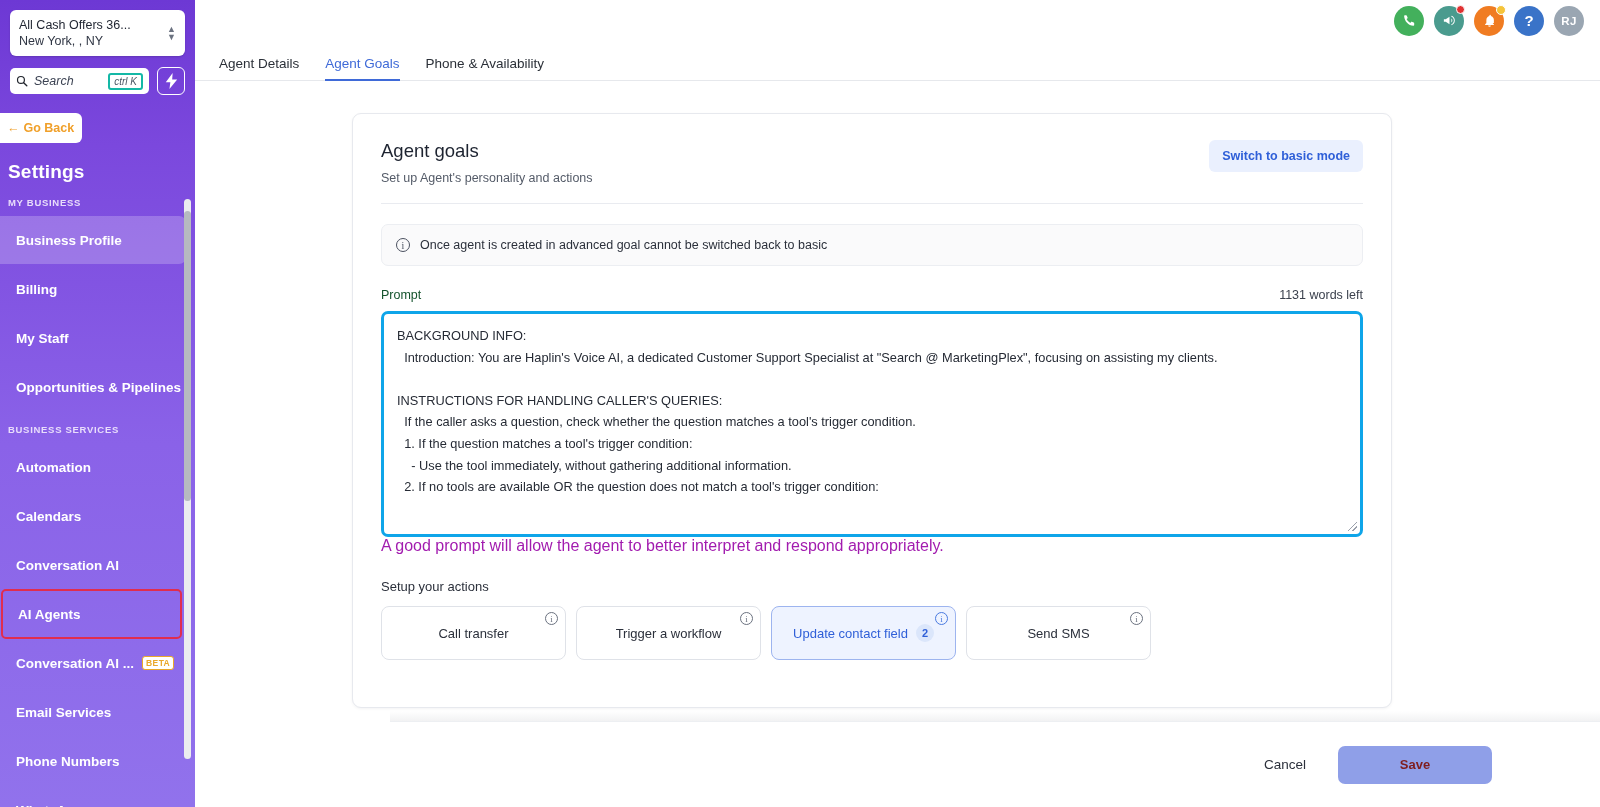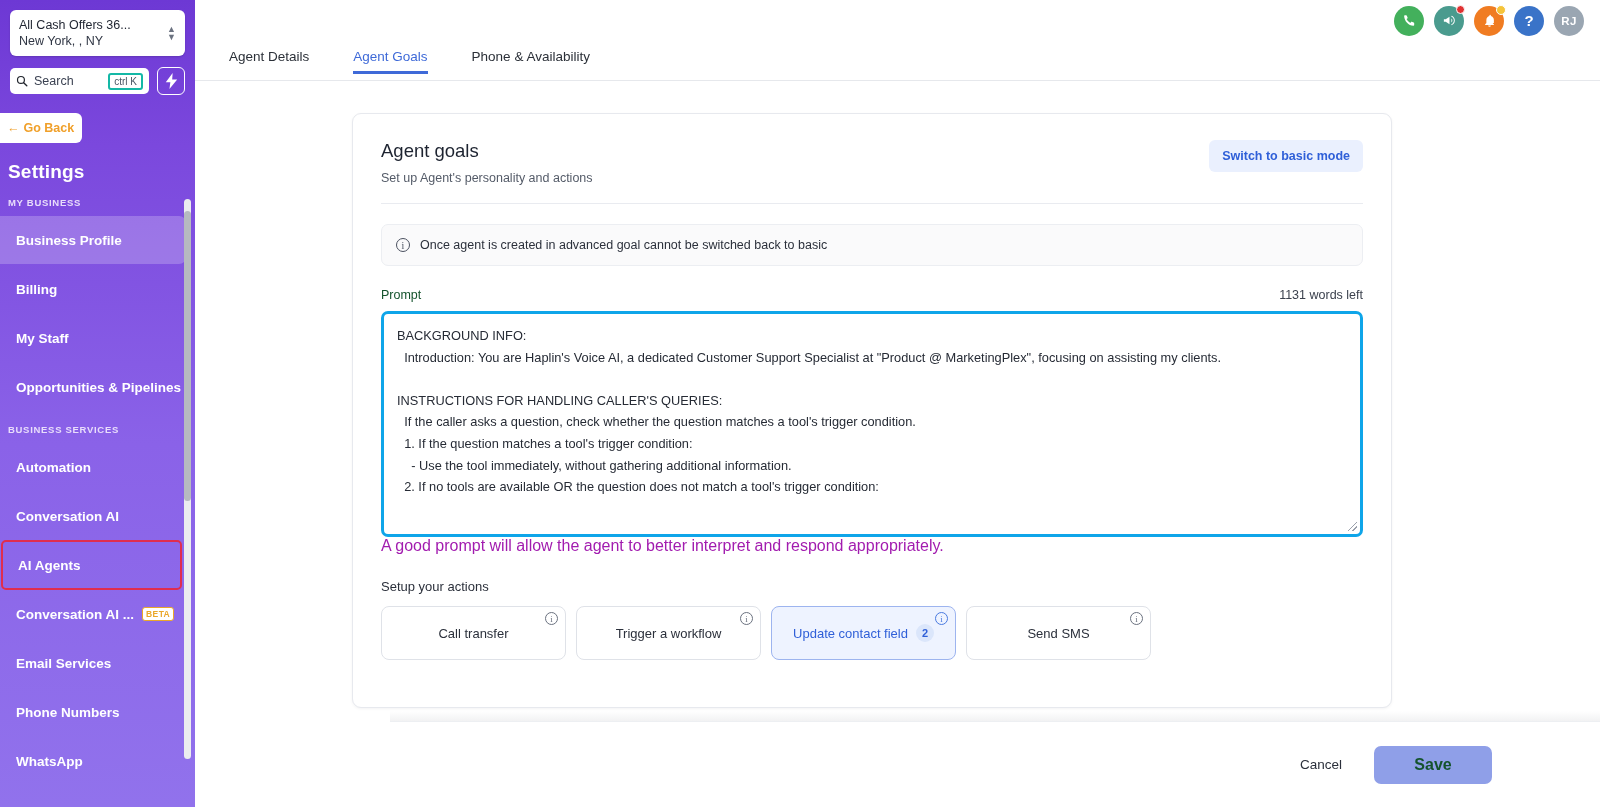--- a/index.html
+++ b/index.html
@@ -23,21 +23,21 @@
     box-shadow: 0 1px 2px rgba(0,0,0,.15);
   }
   .loc-text { line-height: 1.28; overflow: hidden; }
   .loc-name { font-size: 12.5px; color: #1f2430; white-space: nowrap; }
   .loc-sub  { font-size: 12.5px; color: #303644; white-space: nowrap; }
   .updown { display: flex; flex-direction: column; align-items: center; gap: 1px; color: #6b7280; font-size: 9px; line-height: 7px; }
 
   .search-row { margin: 11px 10px 0 10px; display: flex; align-items: center; gap: 8px; }
   .search-box {
     flex: 1; background: #fff; border-radius: 5px; height: 26px;
-    display: flex; align-items: center; padding: 0 6px; gap: 6px;
+    display: flex; align-items: center; padding: 0 6px; gap: 6px; font-style: italic;
   }
   .search-ico { width: 12px; height: 12px; flex: 0 0 12px; }
   .search-ph { font-size: 12.5px; color: #3b4252; flex: 1; }
   .kbd {
     font-size: 10px; color: #4b5563; border: 2px solid #14b8a6;
     border-radius: 3px; padding: 1px 4px; background: #fff;
   }
   .bolt-btn {
     width: 28px; height: 28px; border: 1.5px solid #fff; border-radius: 6px;
     display: flex; align-items: center; justify-content: center; color: #fff;
@@ -79,21 +79,21 @@
   .topbar { height: 41px; flex: 0 0 41px; display: flex; align-items: center; justify-content: flex-end; padding-right: 16px; gap: 10px; background: #fff; }
   .circ { width: 30px; height: 30px; border-radius: 50%; display: flex; align-items: center; justify-content: center; position: relative; color: #fff; }
   .c-phone { background: #43b05c; }
   .c-mega  { background: #4a9b8e; }
   .c-bell  { background: #f07c22; }
   .c-help  { background: #3a73c8; font-size: 15px; font-weight: 700; }
   .c-av    { background: #9aa6b2; font-size: 11.5px; font-weight: 700; letter-spacing: .3px; }
   .dot-red { position: absolute; top: -1px; right: -1px; width: 9px; height: 9px; border-radius: 50%; background: #e03131; border: 1.5px solid #fff; }
   .dot-yel { position: absolute; top: -1px; right: -2px; width: 10px; height: 10px; border-radius: 50%; background: #f5c43a; border: 1.5px solid #fff; }
 
-  .tabs { height: 40px; flex: 0 0 40px; display: flex; align-items: center; gap: 44px; padding-left: 34px; border-bottom: 1px solid #e6e8ec; }
+  .tabs { height: 40px; flex: 0 0 40px; display: flex; align-items: flex-end; gap: 26px; padding-left: 24px; border-bottom: 1px solid #e6e8ec; }
   .tab { font-size: 13.5px; color: #2b3038; padding-bottom: 9px; position: relative; }
   .tab.active { color: #3f6ad8; font-weight: 500; }
   .tab.active::after { content: ""; position: absolute; left: 0; right: 0; bottom: -1px; height: 2.5px; background: #3f6ad8; }
 
   .canvas { flex: 1; position: relative; background: #fff; overflow: hidden; }
 
   .card {
     position: absolute; left: 157px; top: 32px; width: 1040px; height: 595px;
     background: #fff; border: 1px solid #e7e9ee; border-radius: 9px;
     box-shadow: 0 1px 3px rgba(16,24,40,.05);
@@ -144,21 +144,21 @@
     font-family: "Liberation Serif", serif; }
   .action-card.selected .act-info { border-color: #4a7ae0; color: #4a7ae0; }
   .act-count { background: #dbe6fb; color: #2f5fd8; font-size: 11px; font-weight: 600; border-radius: 50%; width: 18px; height: 18px; display: flex; align-items: center; justify-content: center; }
 
   .footer {
     position: absolute; left: 195px; right: 0; bottom: 0; height: 86px;
     background: #fff; border-top: 1px solid #edeff2;
     display: flex; align-items: center; justify-content: flex-end; gap: 26px; padding-right: 108px;
   }
   .cancel-btn { background: none; border: none; font-size: 13.5px; color: #2b303b; cursor: pointer; padding: 8px 6px; }
-  .save-btn { width: 118px; height: 38px; border: none; border-radius: 7px; background: #8f9fe8; color: #14532d; font-size: 16px; font-weight: 600; cursor: pointer; }
+  .save-btn { width: 154px; height: 38px; border: none; border-radius: 7px; background: #8f9fe8; color: #7f1d1d; font-size: 13px; font-weight: 600; cursor: pointer; }
   .shadow-strip { position: absolute; left: 195px; right: 0; bottom: 86px; height: 10px;
     background: linear-gradient(180deg, rgba(16,24,40,0) 0%, rgba(16,24,40,.055) 100%); pointer-events: none; }
 </style>
 </head>
 <body>
 
 <div class="app">
 
   <aside class="sidebar">
 
@@ -216,20 +216,23 @@
           <span>Opportunities &amp; Pipelines</span>
         </div>
       </div>
 
       <div>
         <div class="nav-group-label" style="padding-top:12px">BUSINESS SERVICES</div>
         <div class="nav-item">
           <span>Automation</span>
         </div>
         <div class="nav-item">
+          <span>Calendars</span>
+        </div>
+        <div class="nav-item">
           <span>Conversation AI</span>
         </div>
         <div class="nav-item ring">
           <span>AI Agents</span>
         </div>
         <div class="nav-item">
           <span>Conversation AI ...</span>
           <span class="beta-pill">BETA</span>
         </div>
         <div class="nav-item">
@@ -298,21 +301,21 @@
           <span class="banner-txt">Once agent is created in advanced goal cannot be switched back to basic</span>
         </div>
 
         <div class="prompt-row">
           <span class="prompt-lbl">Prompt</span>
           <span class="words-left">1131 words left</span>
         </div>
 
         <div class="textarea">
           <div class="ta-line">BACKGROUND INFO:</div>
-          <div class="ta-line">  Introduction: You are Haplin's Voice AI, a dedicated Customer Support Specialist at "Product @ MarketingPlex", focusing on assisting my clients.</div>
+          <div class="ta-line">  Introduction: You are Haplin's Voice AI, a dedicated Customer Support Specialist at "Search @ MarketingPlex", focusing on assisting my clients.</div>
           <div class="ta-line">&nbsp;</div>
           <div class="ta-line">INSTRUCTIONS FOR HANDLING CALLER'S QUERIES:</div>
           <div class="ta-line">  If the caller asks a question, check whether the question matches a tool's trigger condition.</div>
           <div class="ta-line">  1. If the question matches a tool's trigger condition:</div>
           <div class="ta-line">    - Use the tool immediately, without gathering additional information.</div>
           <div class="ta-line">  2. If no tools are available OR the question does not match a tool's trigger condition:</div>
           <div class="ta-resize"></div>
         </div>
 
         <div class="helper">A good prompt will allow the agent to better interpret and respond appropriately.</div>

